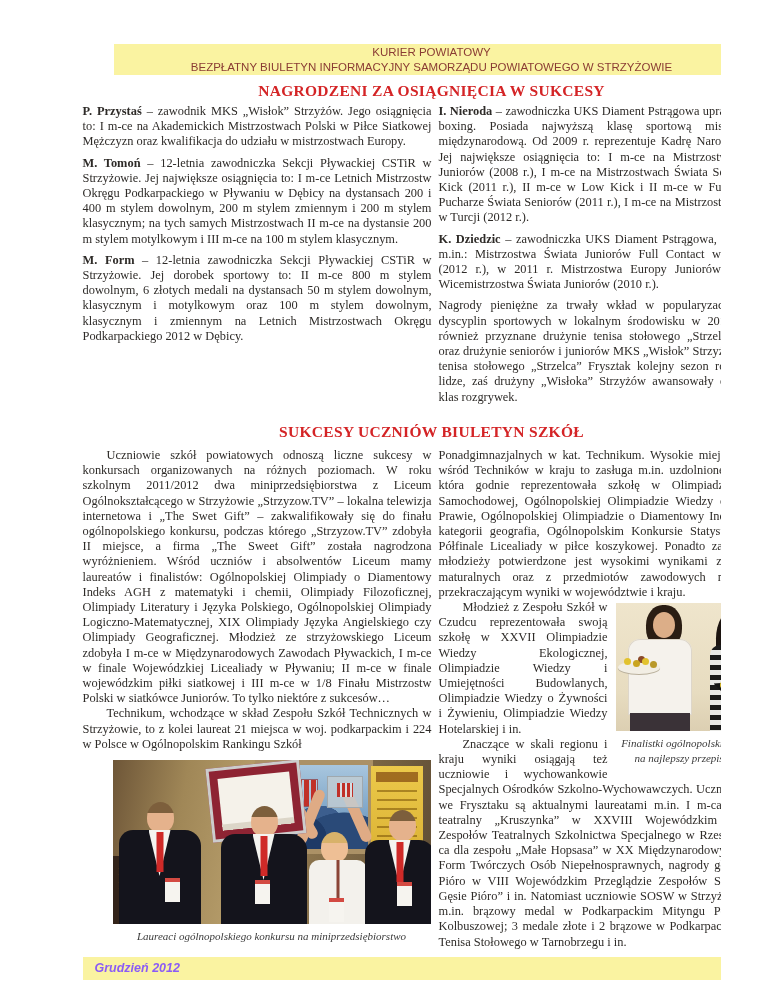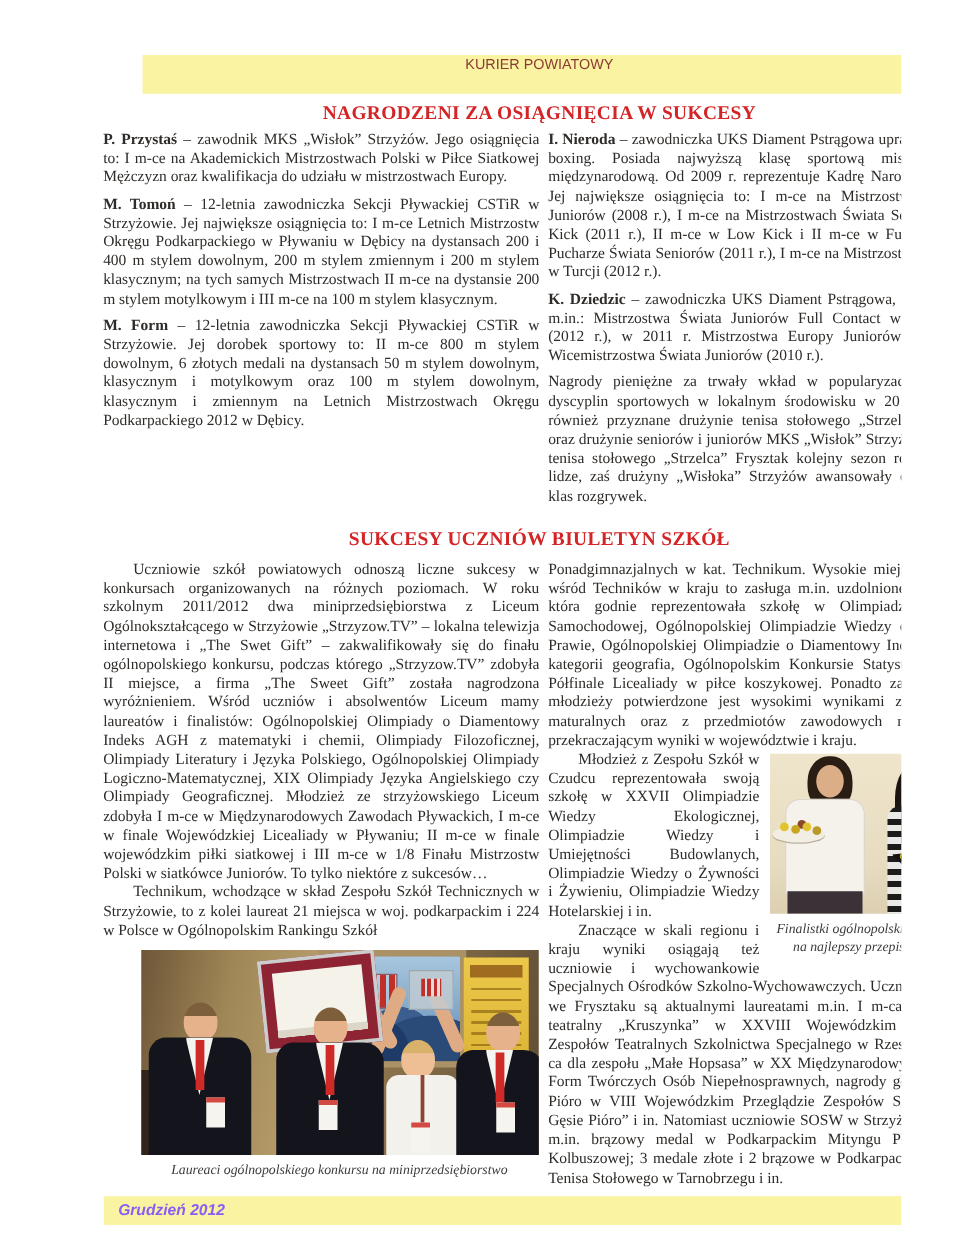--- a/index.html
+++ b/index.html
@@ -123,20 +123,21 @@
   .footer-issue { font-style:italic; font-weight:bold; }
   .footer-page  { font-weight:normal; }
 </style>
 </head>
 <body>
 
 <div class="page">
 
   <div class="header-bar">
     <div>KURIER POWIATOWY</div>
+    <div>BEZPŁATNY BIULETYN INFORMACYJNY SAMORZĄDU POWIATOWEGO W STRZYŻOWIE</div>
   </div>
 
   <div class="section-title title-sport">NAGRODZENI ZA OSIĄGNIĘCIA W SUKCESY</div>
 
   <div class="article article-sport">
     <div class="col">
       <p class="para"><b class="lead">P. Przystaś</b><span> – zawodnik MKS „Wisłok” Strzyżów. Jego osiągnięcia to: I m-ce na Akademickich Mistrzostwach Polski w Piłce Siatkowej Mężczyzn oraz kwalifikacja do udziału w mistrzostwach Europy.</span></p>
       <p class="para"><b class="lead">M. Tomoń</b><span> – 12-letnia zawodniczka Sekcji Pływackiej CSTiR w Strzyżowie. Jej największe osiągnięcia to: I m-ce Letnich Mistrzostw Okręgu Podkarpackiego w Pływaniu w Dębicy na dystansach 200 i 400 m stylem dowolnym, 200 m stylem zmiennym i 200 m stylem klasycznym; na tych samych Mistrzostwach II m-ce na dystansie 200 m stylem motylkowym i III m-ce na 100 m stylem klasycznym.</span></p>
       <p class="para"><b class="lead">M. Form</b><span> – 12-letnia zawodniczka Sekcji Pływackiej CSTiR w Strzyżowie. Jej dorobek sportowy to: II m-ce 800 m stylem dowolnym, 6 złotych medali na dystansach 50 m stylem dowolnym, klasycznym i motylkowym oraz 100 m stylem dowolnym, klasycznym i zmiennym na Letnich Mistrzostwach Okręgu Podkarpackiego 2012 w Dębicy.</span></p>
     </div>

